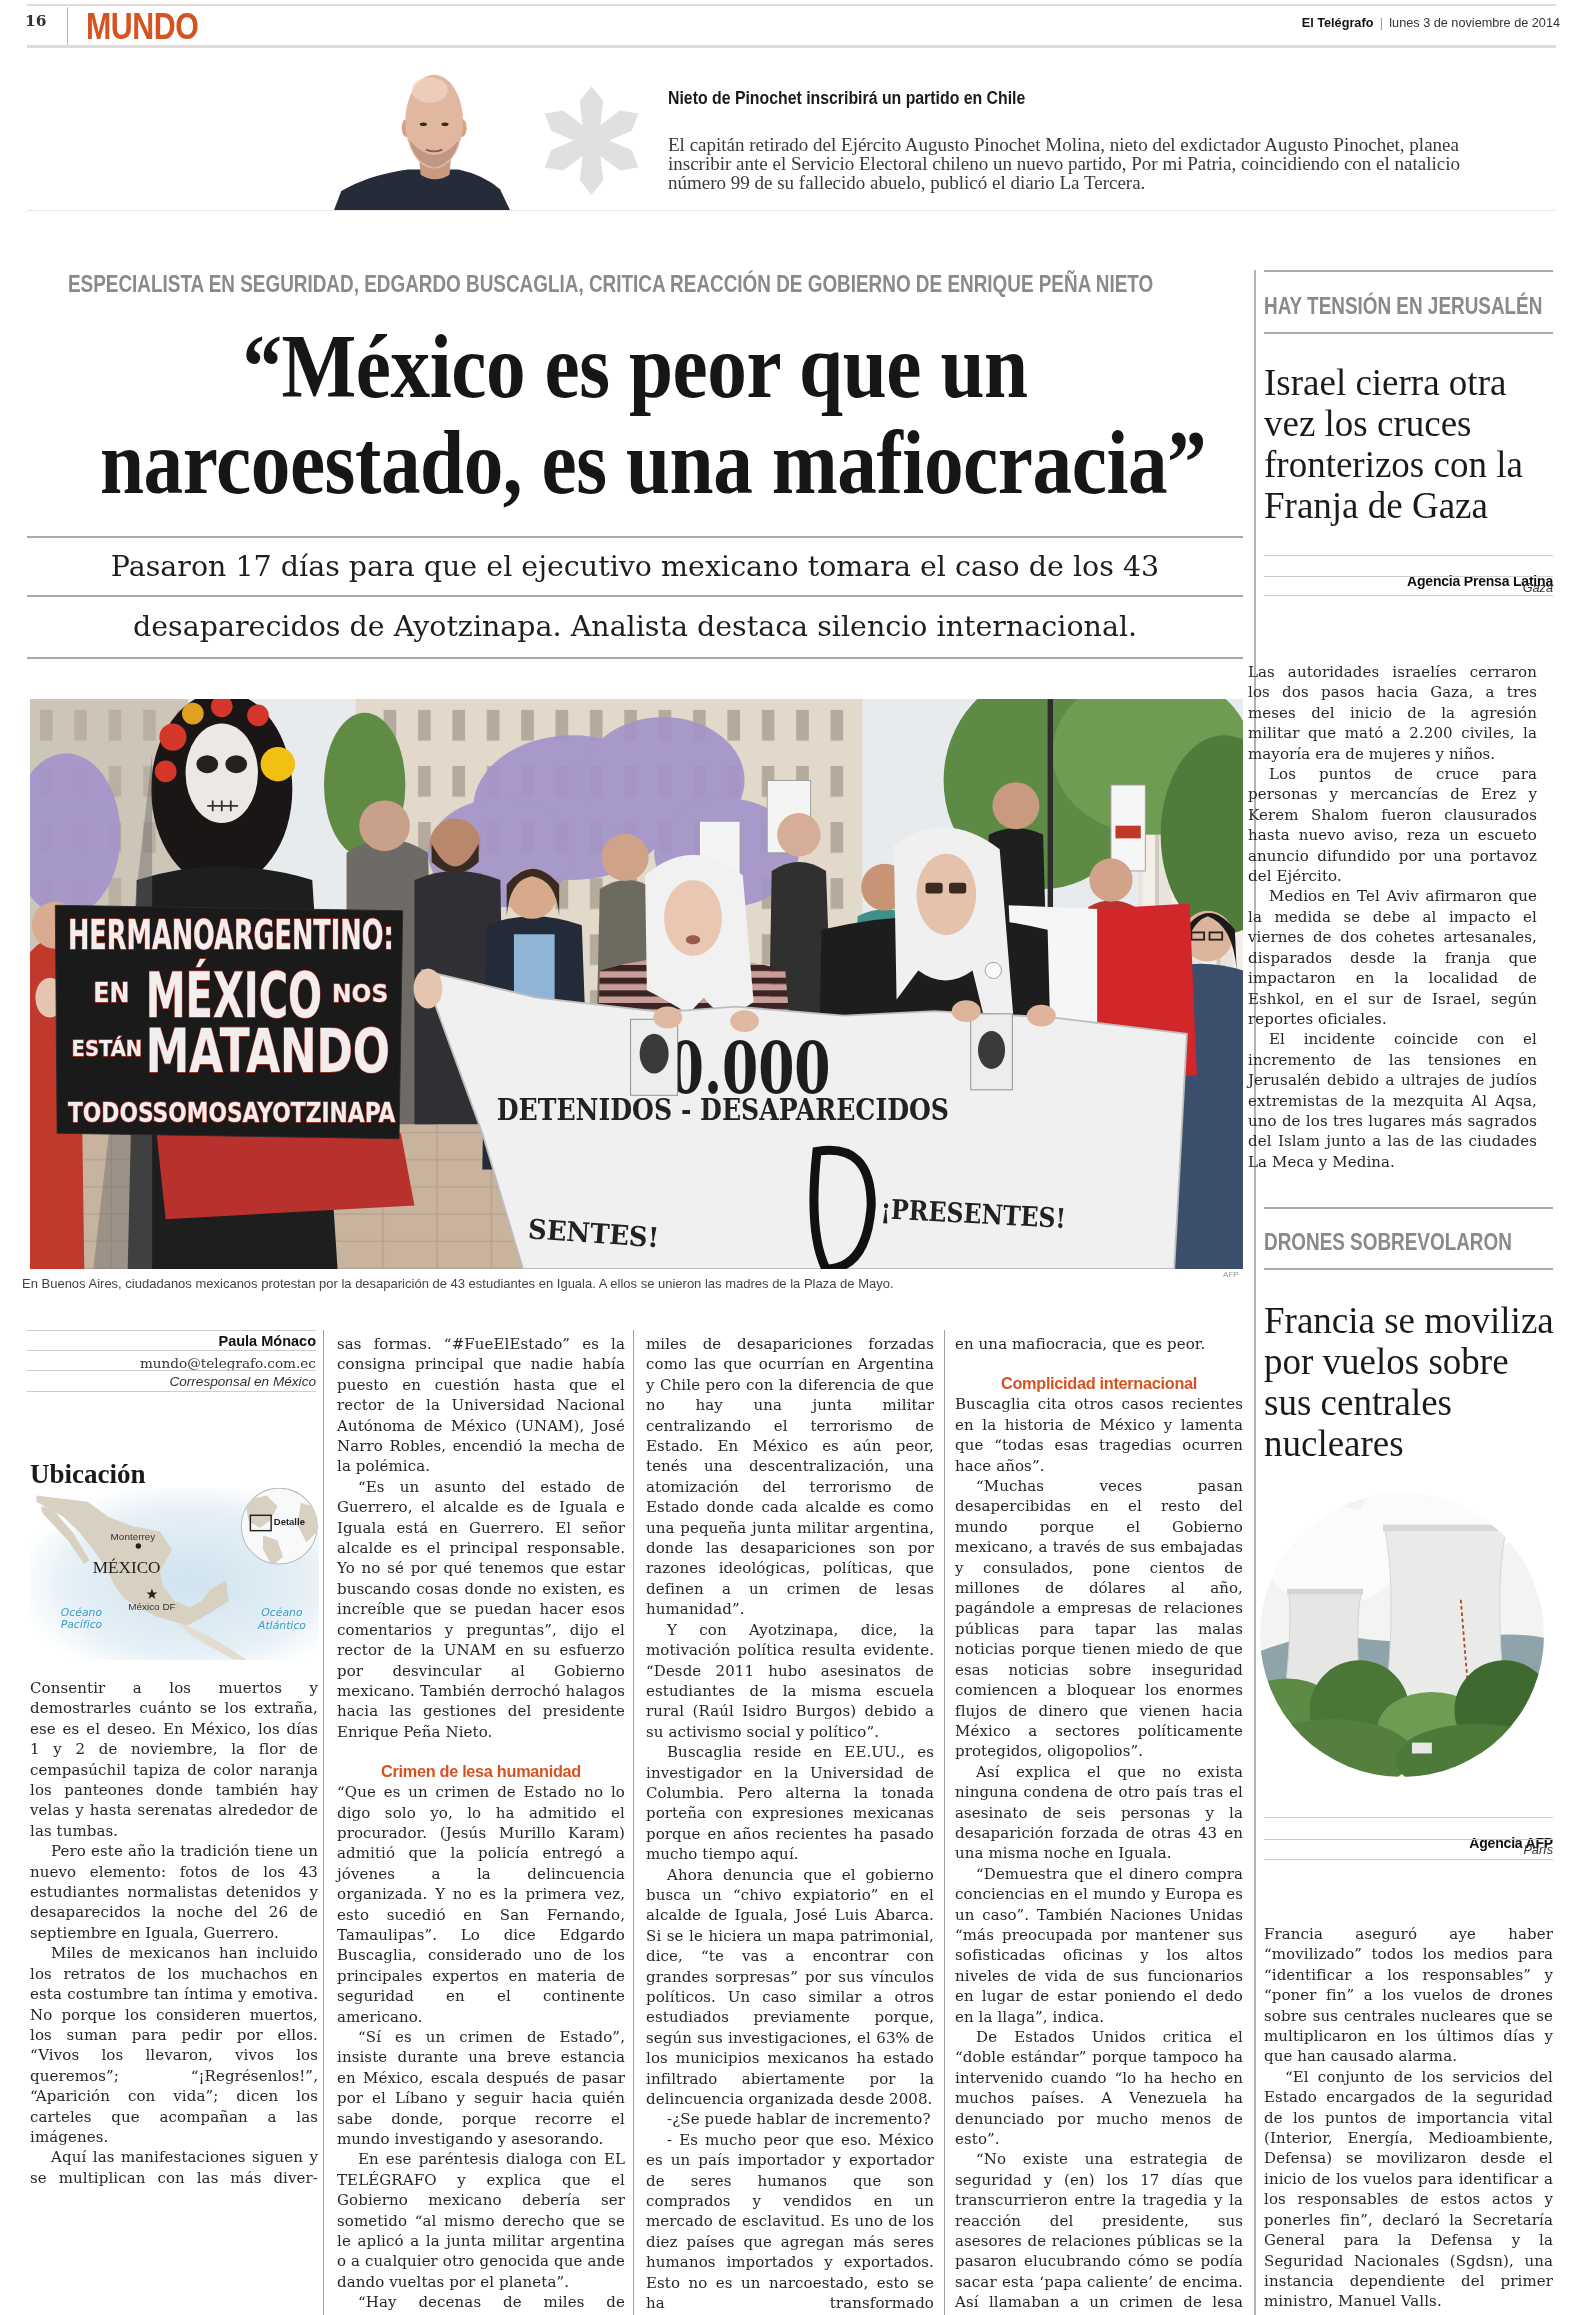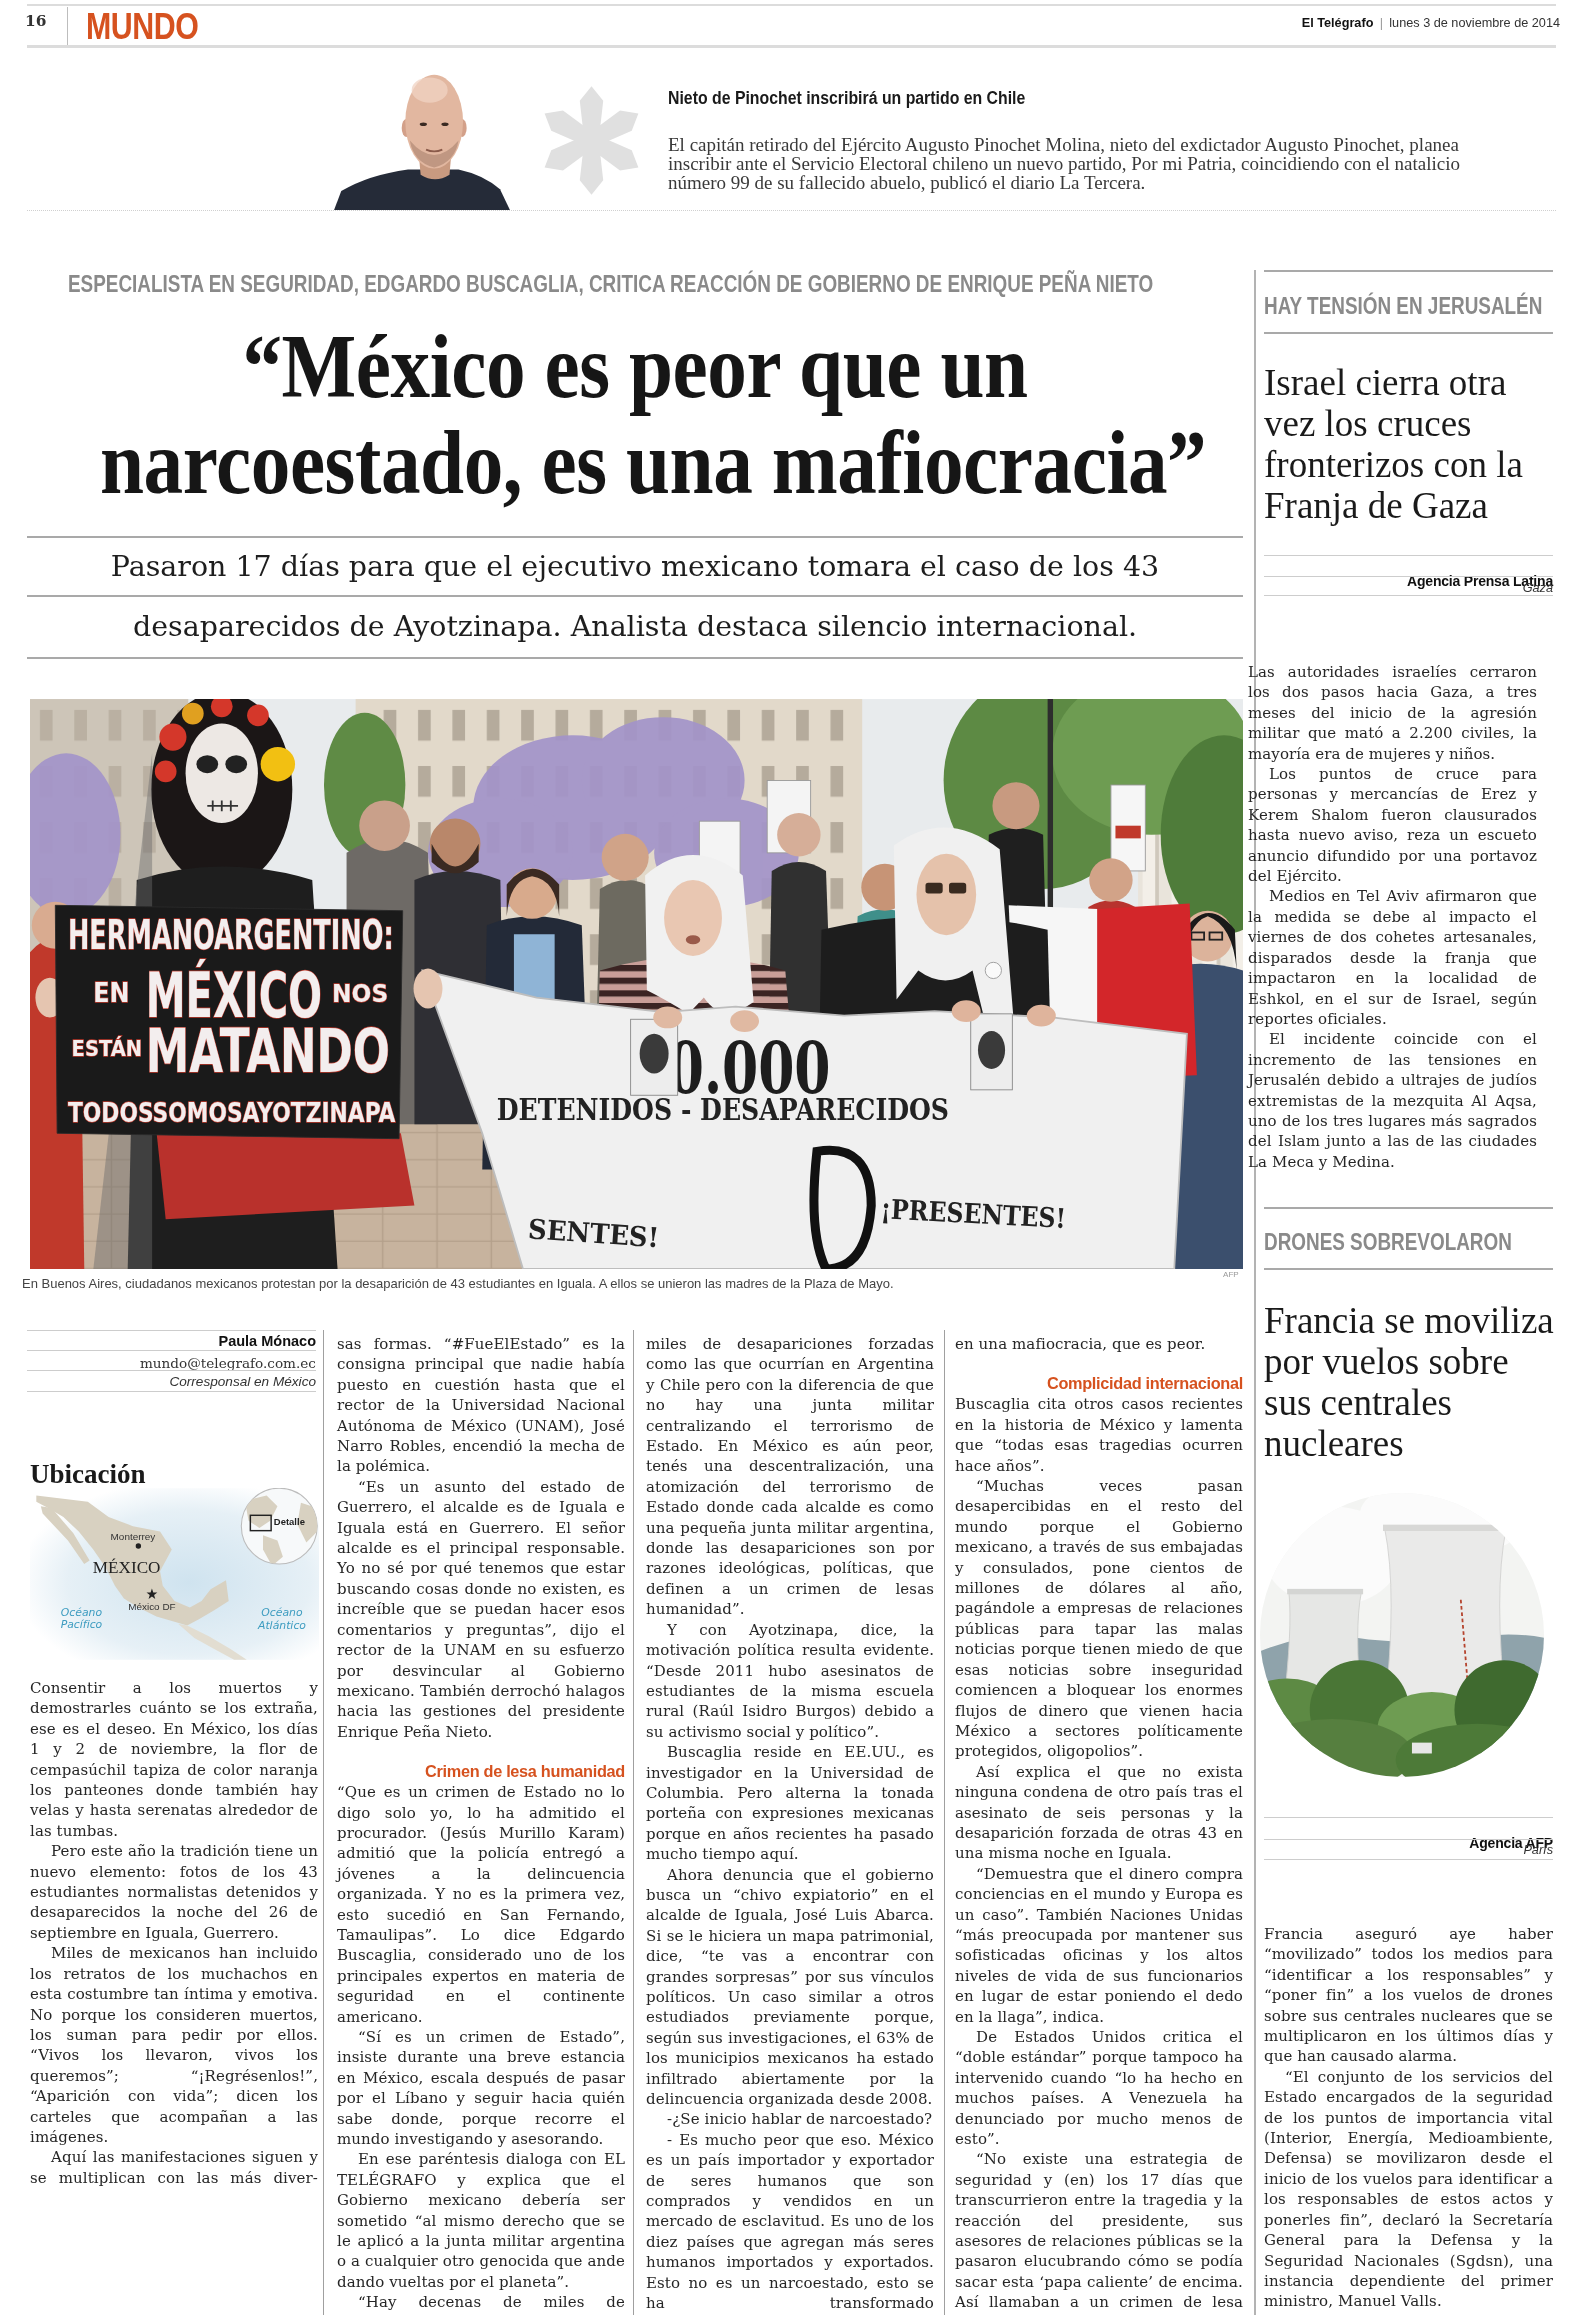--- a/index.html
+++ b/index.html
@@ -24,21 +24,21 @@
 .credit{font:8.1px/9px "Liberation Sans",sans-serif;color:#999;}
 .byl{position:absolute;left:27px;width:289px;text-align:right;white-space:nowrap;}
 .byl.author{font:bold 14.5px/20px "Liberation Sans",sans-serif;color:#111;}
 .byl.email{font:13.6px/20px "DejaVu Serif",serif;color:#333;}
 .byl.role{font:italic 13.6px/20px "Liberation Sans",sans-serif;color:#333;}
 .map-title{font:bold 27px/27px "Liberation Serif",serif;color:#1a1a1a;}
 .col{position:absolute;width:288px;font-family:"DejaVu Serif",serif;font-size:15px;line-height:20.4px;letter-spacing:0.1px;text-align:justify;color:var(--ink);}
 .col p{margin:0;text-indent:21px;}
 .col p.ni{text-indent:0;}
 .col p.brk{text-align-last:justify;}
-.col .sub{font:bold 16.3px/22px "Liberation Sans",sans-serif;color:var(--accent);margin-top:18px;letter-spacing:-0.3px;text-align:right;}
+.col .sub{font:bold 16.3px/22px "Liberation Sans",sans-serif;color:var(--accent);margin-top:18px;letter-spacing:-0.3px;text-align:center;}
 .col.sb{width:289px;}
 .sbt{position:absolute;left:1264px;width:308px;font:37px/41px "Liberation Serif",serif;color:#1a1a1a;}
 .sbt div{white-space:nowrap;}
 .agency{position:absolute;left:1264px;width:289px;text-align:right;font:bold 14px/20px "Liberation Sans",sans-serif;color:#111;letter-spacing:-0.2px;margin-top:14px;}
 .place{position:absolute;left:1264px;width:289px;text-align:right;font:italic 12.7px/16.3px "Liberation Sans",sans-serif;color:#333;}
 svg text{font-family:"DejaVu Sans",sans-serif;}
 </style>
 </head>
 <body>
 
@@ -303,21 +303,21 @@
     <p>“Sí es un crimen de Estado”, insiste durante una breve estancia en México, escala después de pasar por el Líbano y seguir hacia quién sabe donde, porque recorre el mundo investigando y asesorando.</p>
     <p>En ese paréntesis dialoga con EL TELÉGRAFO y explica que el Gobierno mexicano debería ser sometido “al mismo derecho que se le aplicó a la junta militar argentina o a cualquier otro genocida que ande dando vueltas por el planeta”.</p>
     <p class="brk">“Hay decenas de miles de desaparecidos en este país, decenas de</p>
   </div>
 
   <div class="col" style="left:646px;top:1334px">
     <p class="ni">miles de desapariciones forzadas como las que ocurrían en Argentina y Chile pero con la diferencia de que no hay una junta militar centralizando el terrorismo de Estado. En México es aún peor, tenés una descentralización, una atomización del terrorismo de Estado donde cada alcalde es como una pequeña junta militar argentina, donde las desapariciones son por razones ideológicas, políticas, que definen a un crimen de lesas humanidad”.</p>
     <p>Y con Ayotzinapa, dice, la motivación política resulta evidente. “Desde 2011 hubo asesinatos de estudiantes de la misma escuela rural (Raúl Isidro Burgos) debido a su activismo social y político”.</p>
     <p>Buscaglia reside en EE.UU., es investigador en la Universidad de Columbia. Pero alterna la tonada porteña con expresiones mexicanas porque en años recientes ha pasado mucho tiempo aquí.</p>
     <p>Ahora denuncia que el gobierno busca un “chivo expiatorio” en el alcalde de Iguala, José Luis Abarca. Si se le hiciera un mapa patrimonial, dice, “te vas a encontrar con grandes sorpresas” por sus vínculos políticos. Un caso similar a otros estudiados previamente porque, según sus investigaciones, el 63% de los municipios mexicanos ha estado infiltrado abiertamente por la delincuencia organizada desde 2008.</p>
-    <p>-¿Se inicio hablar de narcoestado?</p>
+    <p>-¿Se puede hablar de incremento?</p>
     <p class="brk">- Es mucho peor que eso. México es un país importador y exportador de seres humanos que son comprados y vendidos en un mercado de esclavitud. Es uno de los diez países que agregan más seres humanos importados y exportados. Esto no es un narcoestado, esto se ha transformado</p>
   </div>
 
   <div class="col" style="left:955px;top:1334px">
     <p class="ni">en una mafiocracia, que es peor.</p>
     <div class="sub">Complicidad internacional</div>
     <p class="ni">Buscaglia cita otros casos recientes en la historia de México y lamenta que “todas esas tragedias  ocurren hace años”.</p>
     <p>“Muchas veces pasan desapercibidas en el resto del mundo porque el Gobierno mexicano, a través de sus embajadas y consulados, pone cientos de millones de dólares al año, pagándole a empresas de relaciones públicas para tapar las malas noticias porque tienen miedo de que esas noticias sobre inseguridad comiencen a bloquear los enormes flujos de dinero que vienen hacia México a sectores políticamente protegidos, oligopolios”.</p>
     <p>Así explica el que no exista ninguna condena de otro país tras el asesinato de seis personas y la desaparición forzada de otras 43 en una misma noche en Iguala.</p>
     <p>“Demuestra que el dinero compra conciencias en el mundo y Europa es un caso”. También Naciones Unidas “más preocupada por mantener sus sofisticadas oficinas y los altos niveles de vida de sus funcionarios en lugar de estar poniendo el dedo en la llaga”, indica.</p>

